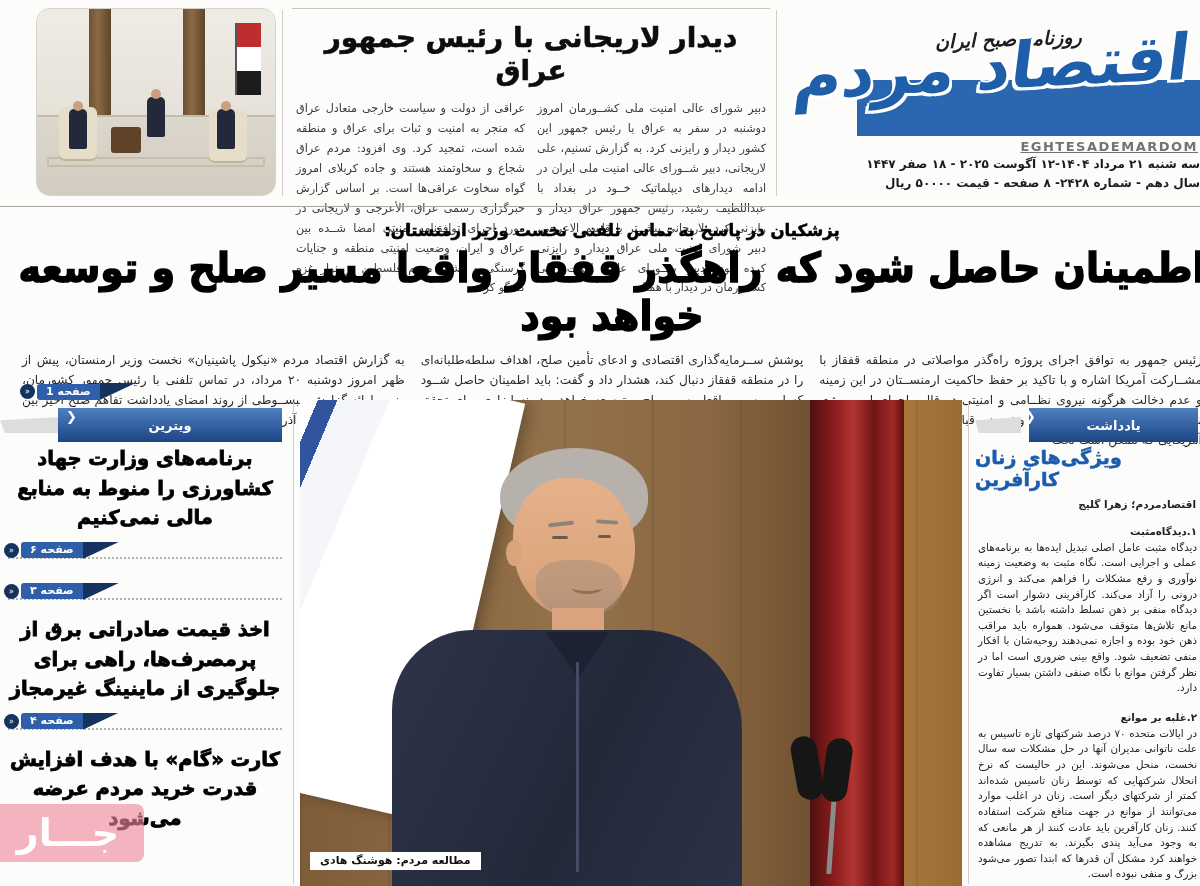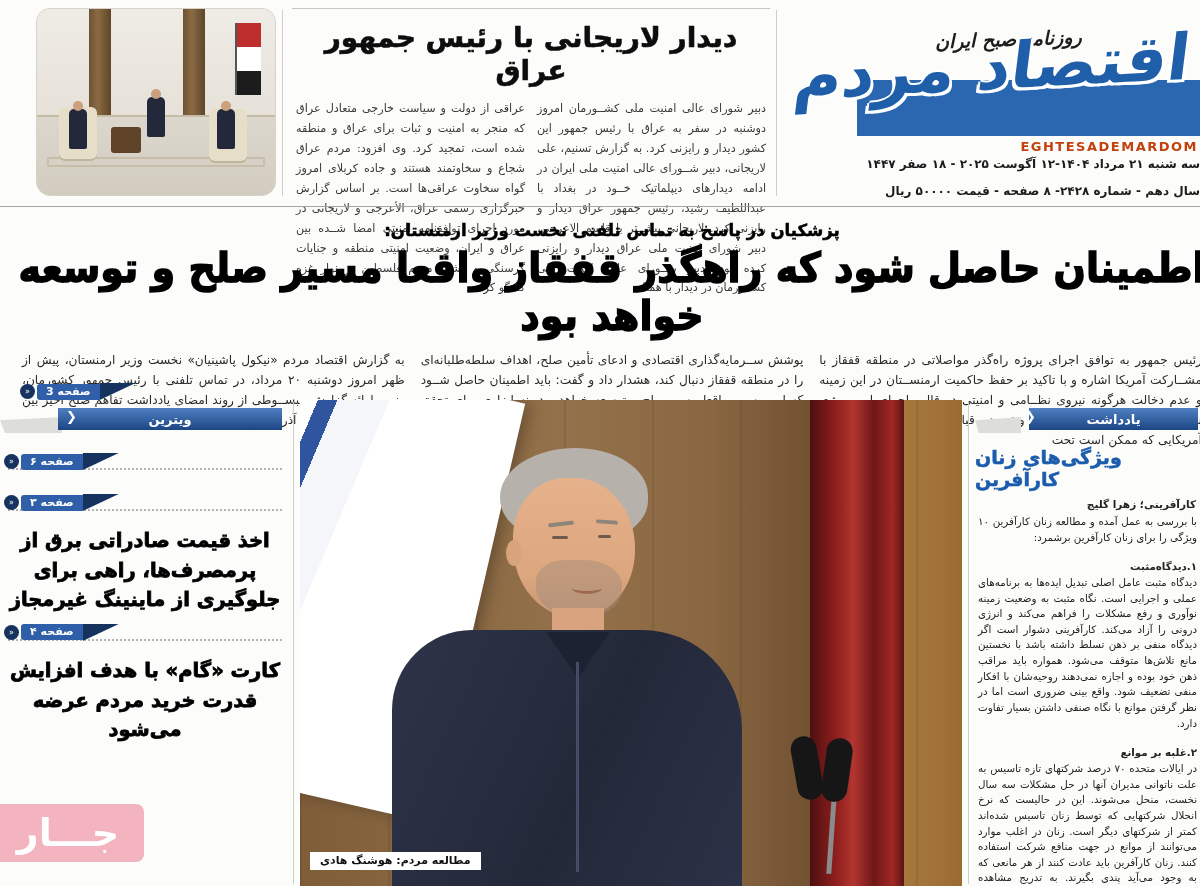--- a/index.html
+++ b/index.html
@@ -25,23 +25,23 @@
   .top-story { position:absolute; left:292px; top:8px; width:478px; height:190px; border-top:1px solid #c9c6c0; padding-top:6px; }
   .top-story h2 { font-size:28px; font-weight:bold; color:#0d0d0d; text-align:center; direction:rtl; margin-top:6px; -webkit-text-stroke:0.6px #0d0d0d; }
   .top-cols { display:flex; gap:12px; direction:rtl; margin-top:12px; padding:0 4px; }
   .top-cols > div { flex:1; font-size:11.2px; line-height:1.78; text-align:justify; color:#3a3a3a; direction:rtl; }
 
   .masthead { position:absolute; left:785px; top:0; width:415px; height:202px; }
   .mh-band { position:absolute; left:72px; right:0; top:80px; height:56px; background:#2b67b0; }
   .mh-tagline { position:absolute; top:28px; right:118px; font-size:19px; font-weight:bold; font-style:italic; color:#1d1d1d; direction:rtl; transform:rotate(-2deg); }
   .mh-logo { position:absolute; top:30px; left:0; width:100%; text-align:center; font-size:64px; font-weight:bold; color:#1f5fa9; direction:rtl; transform:skewX(-10deg) rotate(-3deg); letter-spacing:2px;
     text-shadow:-2px 0 0 #fff, 2px 0 0 #fff, 0 -2px 0 #fff, 0 2px 0 #fff, -3px 3px 0 #fff, 3px 3px 0 #fff; }
-  .mh-latin { position:absolute; top:139px; right:2px; font-size:13px; font-weight:bold; letter-spacing:1.5px; color:#c2410c; }
+  .mh-latin { position:absolute; top:139px; right:2px; font-size:13px; font-weight:bold; letter-spacing:1.5px; color:#737373;text-decoration:underline; }
   .mh-date, .mh-issue { position:absolute; left:0; width:100%; text-align:right; font-size:12px; font-weight:bold; color:#1c1c1c; direction:rtl; }
-  .mh-date { top:157px; } .mh-issue { top:184px; }
+  .mh-date { top:157px; } .mh-issue { top:176px; }
 
   .h-rule { position:absolute; left:0; right:0; top:206px; height:1px; background:#a8a5a0; }
 
   
   .lead { position:absolute; left:12px; top:207px; width:1200px; height:193px; }
   .lead-kicker { text-align:center; direction:rtl; font-size:16.5px; font-weight:bold; color:#000; margin-top:14px; -webkit-text-stroke:0.5px #000; }
   .lead-headline { text-align:center; direction:rtl; font-size:38px; font-weight:bold; color:#000; margin-top:8px; letter-spacing:-0.5px;
     -webkit-text-stroke:1.4px #000; transform:scaleY(1.08); }
   .lead-cols { display:flex; gap:16px; direction:rtl; margin:14px 10px 0; }
   .lead-cols > div { flex:1; font-size:12.2px; line-height:1.64; text-align:justify; color:#2a2a2a; direction:rtl; }
@@ -52,21 +52,21 @@
   .pagetag .badge { width:15px; height:15px; border-radius:50%; background:#16335f; color:#fff; font-size:8px; line-height:15px; text-align:center; margin-right:2px; }
   .pagetag .lbl { background:#2e5fa8; color:#fff; font-size:11px; font-weight:bold; padding:1px 9px 2px; border-radius:3px 0 0 3px; direction:rtl; white-space:nowrap; }
   .pagetag .tail { width:36px; height:17px; background:#16335f; clip-path:polygon(0 0, 100% 0, 0 100%); }
 
   
   .main-rule-l { left:293px; top:402px; height:482px; }
   .main-rule-r { left:968px; top:402px; height:482px; }
 
   .section-header { position:relative; height:26px; margin-top:6px; }
   .sh-fold { position:absolute; top:11px; height:16px; background:#dddddb; clip-path:polygon(0 20%, 100% 0, 100% 100%, 8% 100%); }
-  .sh-bar { position:absolute; top:2px; height:22px; background:linear-gradient(#4f80c2,#1c4584); color:#fff; display:flex; align-items:center; justify-content:center; font-size:13px; font-weight:bold; direction:rtl; }
+  .sh-bar { position:absolute; top:2px; height:34px; background:linear-gradient(#4f80c2,#1c4584); color:#fff; display:flex; align-items:center; justify-content:center; font-size:13px; font-weight:bold; direction:rtl; }
   .sh-chev { position:absolute; top:3px; color:#fff; font-size:13px; font-weight:bold; }
 
   
   .vitrine { position:absolute; left:0; top:400px; width:290px; height:486px; }
   .vitrine .sh-fold { left:0; width:62px; }
   .vitrine .sh-bar { left:58px; right:8px; }
   .vitrine .sh-chev { left:66px; }
   .v-item { position:relative; padding:12px 8px 0; }
   .v-title { font-size:19.5px; font-weight:bold; color:#000; text-align:center; direction:rtl; line-height:1.52; -webkit-text-stroke:0.8px #000; }
   .v-tagrow { position:relative; height:22px; margin-top:7px; }
@@ -161,37 +161,38 @@
     <div class="lead-kicker">پزشکیان در پاسخ به تماس تلفنی نخست وزیر ارمنستان:</div>
     <div class="lead-headline">اطمینان حاصل شود که راهگذر قفقاز واقعا مسیر صلح و توسعه خواهد بود</div>
     <div class="lead-cols">
       <div>رئیس جمهور به توافق اجرای پروژه راه‌گذر مواصلاتی در منطقه قفقاز با مشــارکت آمریکا اشاره و با تاکید بر حفظ حاکمیت ارمنســتان در این زمینه و عدم دخالت هرگونه نیروی نظــامی و امنیتی در قالب اجرای این پروژه، نســبت به هوشیاری و مراقبت ویژه در قبال اقدامات احتمالی طرف آمریکایی که ممکن است تحت</div>
       <div>پوشش ســرمایه‌گذاری اقتصادی و ادعای تأمین صلح، اهداف سلطه‌طلبانه‌ای را در منطقه قفقاز دنبال کند، هشدار داد و گفت: باید اطمینان حاصل شــود که این مسیر، واقعا مسیر صلح و توسعه خواهد بود، نه ابزاری برای تحقق اهداف سلطه‌جویانه بیگانگان.</div>
       <div>به گزارش اقتصاد مردم «نیکول پاشینیان» نخست وزیر ارمنستان، پیش از ظهر امروز دوشنبه ۲۰ مرداد، در تماس تلفنی با رئیس جمهور کشورمان، ضمن ارائه گزارش مبســوطی از روند امضای یادداشت تفاهم صلح اخیر بین این کشور و جمهوری آذربایجان و تشریح ابعاد مختلف پروژه ...</div>
     </div>
     <div class="lead-tagwrap">
       <span class="pagetag">
         <span class="badge">»</span>
-        <span class="lbl">صفحه 3</span>
+        <span class="lbl">صفحه 1</span>
         <span class="tail"></span>
       </span>
     </div>
   </div>
 
   <div class="v-rule main-rule-l"></div>
   <div class="v-rule main-rule-r"></div>
 
   <div class="vitrine">
     <div class="section-header">
       <div class="sh-fold"></div>
       <div class="sh-bar">ویترین</div>
       <div class="sh-chev">❯</div>
     </div>
 
     <div class="v-item">
+      <div class="v-title">برنامه‌های وزارت جهاد کشاورزی را منوط به منابع مالی نمی‌کنیم</div>
       <div class="v-tagrow">
           <div class="dots"></div>
         <span class="pagetag">
           <span class="badge">»</span>
           <span class="lbl">صفحه ۶</span>
           <span class="tail"></span>
         </span>
       </div>
     </div>
 
@@ -248,23 +249,22 @@
     <div class="ph-caption">مطالعه مردم: هوشنگ هادی</div>
   </div>
 
   <div class="note">
     <div class="section-header">
       <div class="sh-fold"></div>
       <div class="sh-bar">یادداشت</div>
       <div class="sh-chev">❯</div>
     </div>
     <div class="note-title">ویژگی‌های زنان کارآفرین</div>
-    <div class="note-byline">کارآفرینی؛ زهرا گلیج</div>
+    <div class="note-byline">اقتصادمردم؛ زهرا گلیج</div>
     <div class="note-body">
-      <div>با بررسی به عمل آمده و مطالعه زنان کارآفرین ۱۰ ویژگی را برای زنان کارآفرین برشمرد:</div>
       <div class="sub">۱.دیدگاه‌مثبت</div>
       <div>دیدگاه مثبت عامل اصلی تبدیل ایده‌ها به برنامه‌های عملی و اجرایی است. نگاه مثبت به وضعیت زمینه نوآوری و رفع مشکلات را فراهم می‌کند و انرژی درونی را آزاد می‌کند. کارآفرینی دشوار است اگر دیدگاه منفی بر ذهن تسلط داشته باشد با نخستین مانع تلاش‌ها متوقف می‌شود. همواره باید مراقب ذهن خود بوده و اجازه نمی‌دهند روحیه‌شان با افکار منفی تضعیف شود. واقع بینی ضروری است اما در نظر گرفتن موانع با نگاه صنفی داشتن بسیار تفاوت دارد.</div>
       <div class="sub">۲.غلبه بر موانع</div>
       <div>در ایالات متحده ۷۰ درصد شرکتهای تازه تاسیس به علت ناتوانی مدیران آنها در حل مشکلات سه سال نخست، منحل می‌شوند. این در حالیست که نرخ انحلال شرکتهایی که توسط زنان تاسیس شده‌اند کمتر از شرکتهای دیگر است. زنان در اغلب موارد می‌توانند از موانع در جهت منافع شرکت استفاده کنند. زنان کارآفرین باید عادت کنند از هر مانعی که به وجود می‌آید پندی بگیرند. به تدریج مشاهده خواهند کرد مشکل آن قدرها که ابتدا تصور می‌شود بزرگ و منفی نبوده است.</div>
 
     </div>
   </div>
 
 </div>
 

